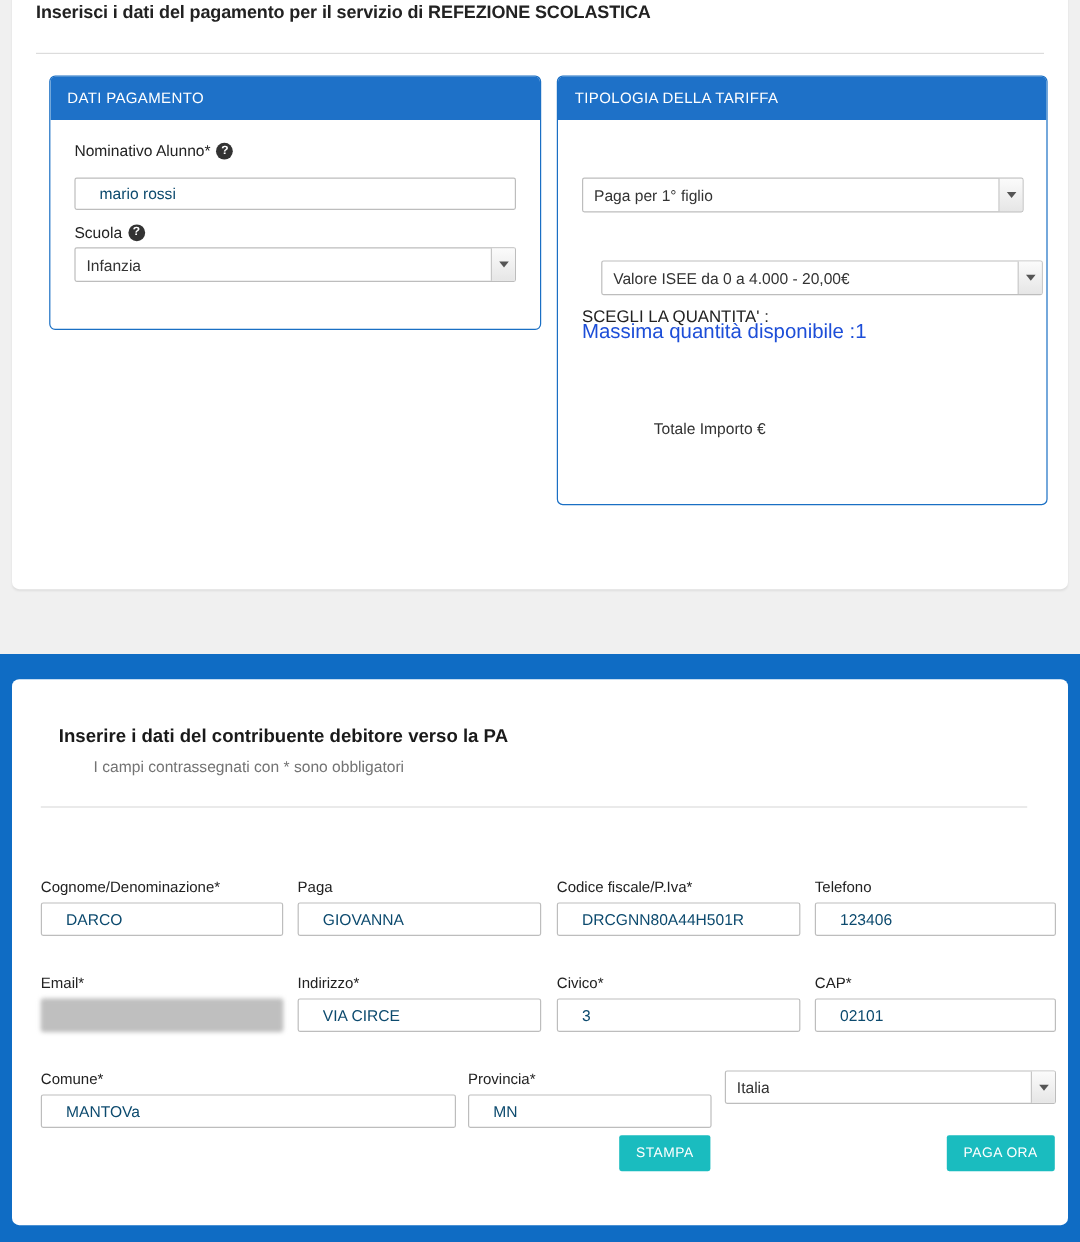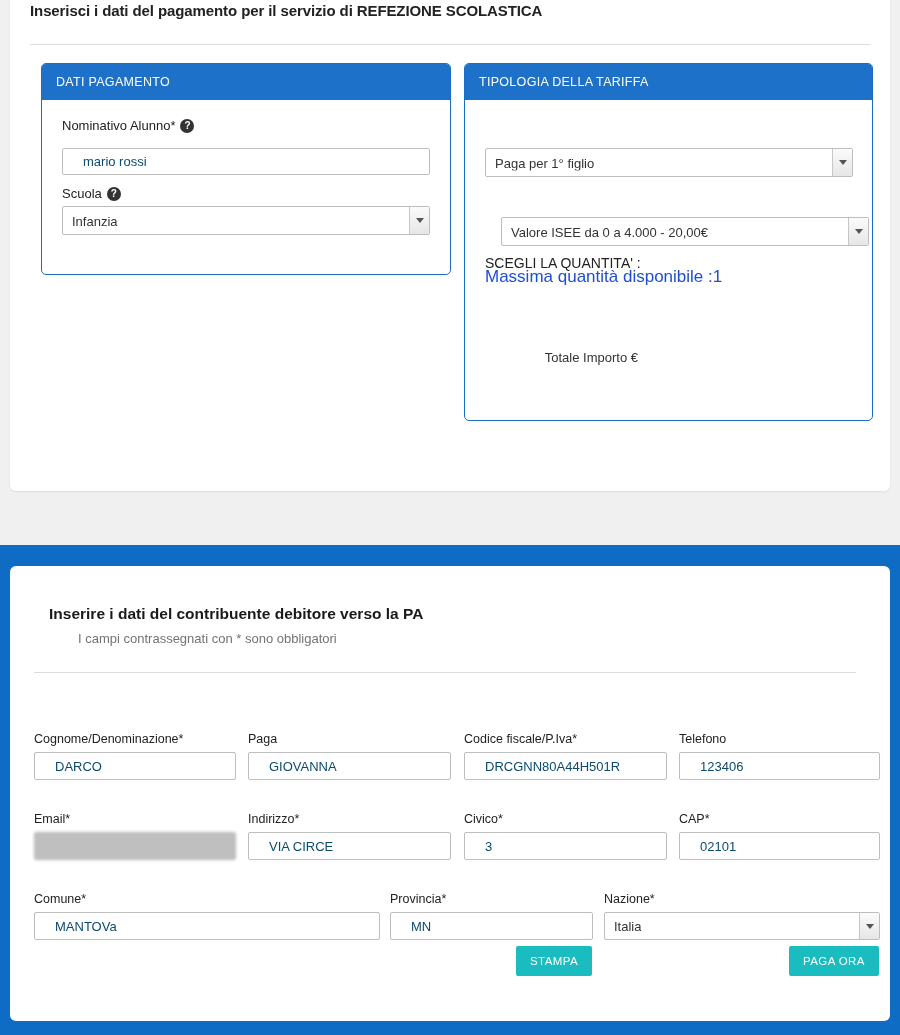--- a/index.html
+++ b/index.html
@@ -329,21 +329,20 @@
       <div class="frow">
         <div class="fcell" style="left:0px; width:346px;">
           <label class="flabel">Comune*</label>
           <input class="txt" type="text" value="MANTOVa" style="">
         </div>
         <div class="fcell" style="left:356px; width:203px;">
           <label class="flabel">Provincia*</label>
           <input class="txt" type="text" value="MN" style="">
         </div>
         <div class="fcell" style="left:570px; width:276px;">
-          <label class="flabel">Nazione*</label>
           <div class="sel-wrap" style="height:28px;">
             <span class="sel-text">Italia</span>
             <span class="sel-arrow"></span>
           </div>
         </div>
       </div>
     </div>
 
     <div class="btn-row">
       <button class="btn" id="btn-stampa">STAMPA</button>

